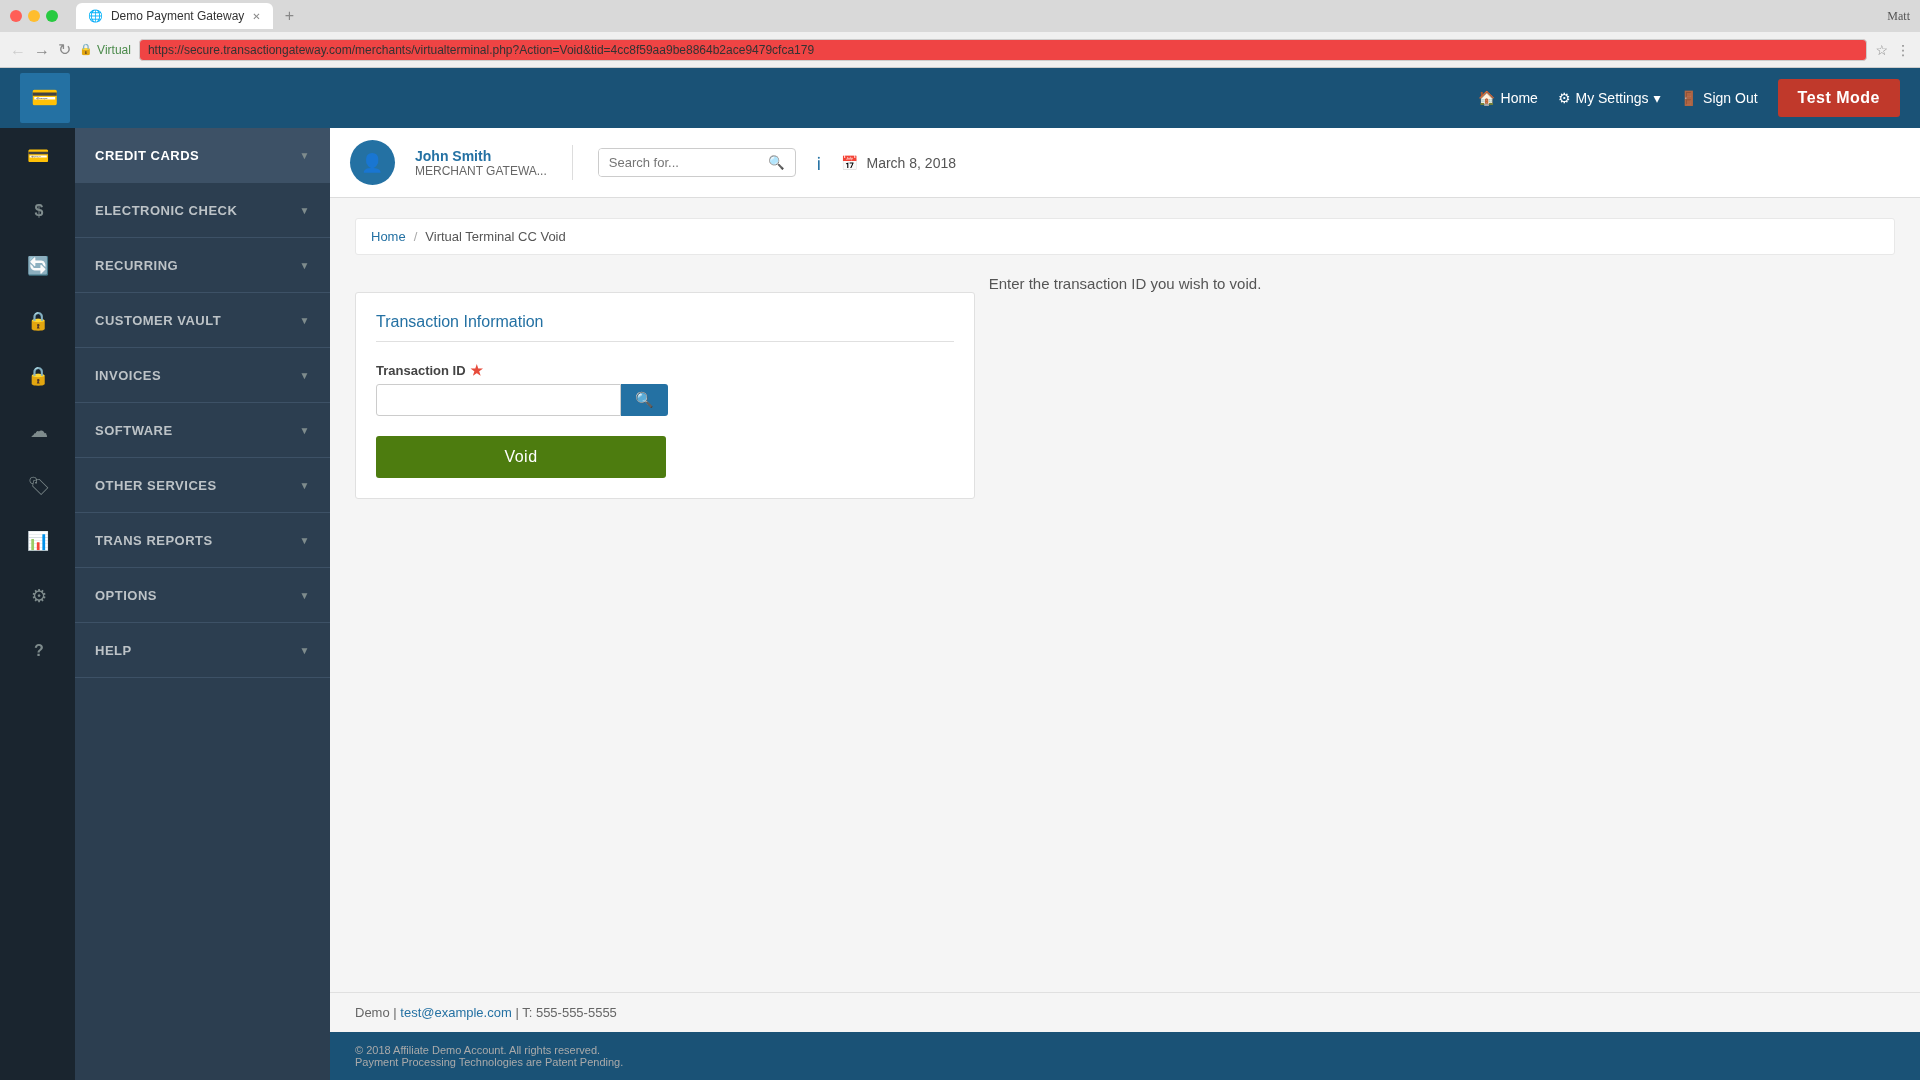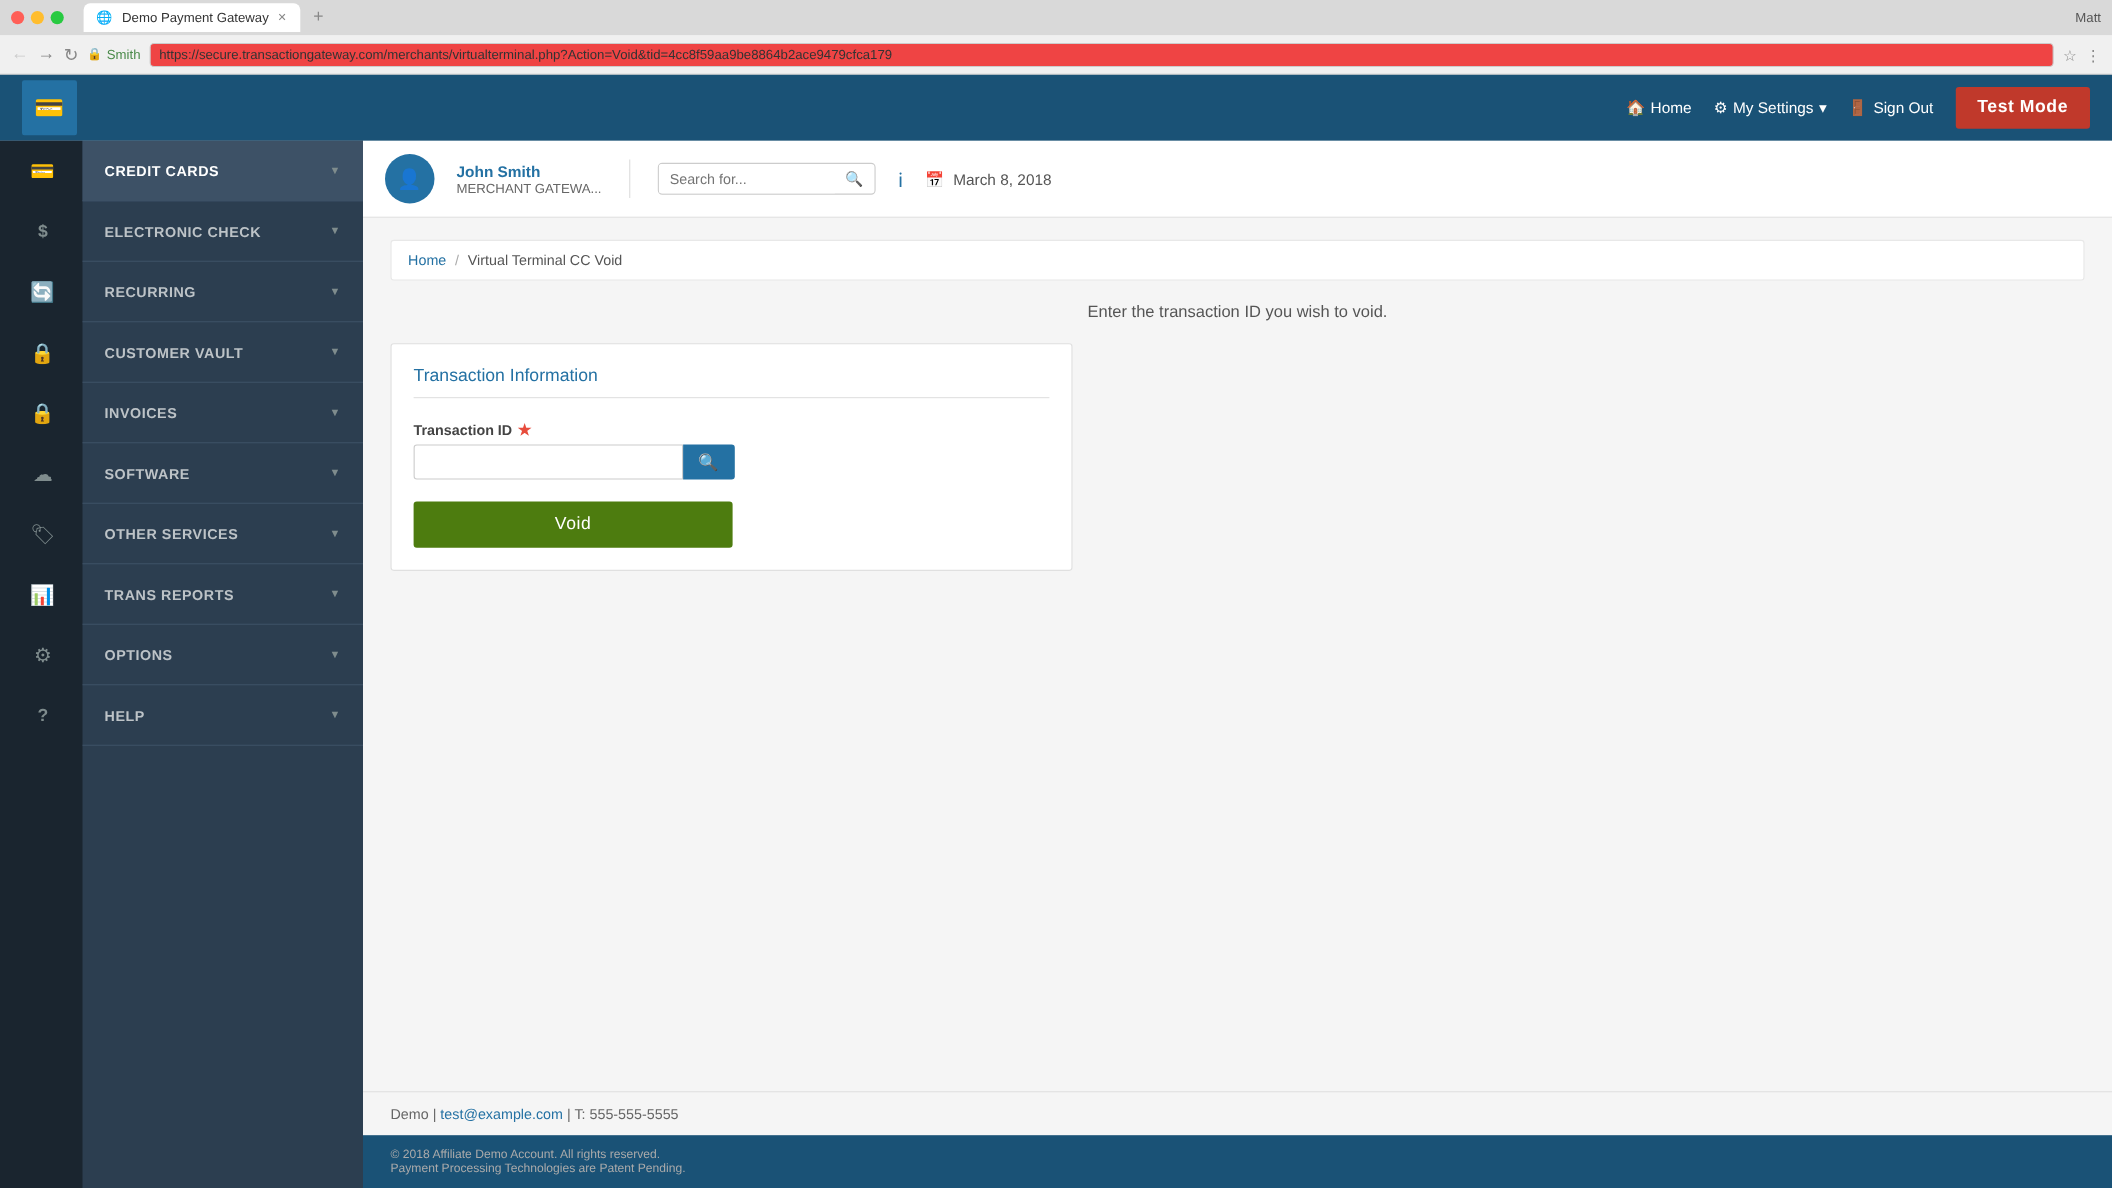--- a/index.html
+++ b/index.html
@@ -15,21 +15,21 @@
     .browser-dot.green { background: #28ca41; }
     .browser-tab { background: white; border-radius: 6px 6px 0 0; padding: 4px 12px; display: flex; align-items: center; gap: 8px; font-size: 12px; color: #333; margin-left: 10px; height: 26px; }
     .browser-tab-close { font-size: 10px; color: #888; cursor: pointer; }
     .browser-tab-add { background: transparent; border: none; font-size: 16px; color: #888; margin-left: 4px; cursor: pointer; }
     .browser-addressbar { background: #f0f0f0; display: flex; align-items: center; padding: 4px 10px; gap: 8px; height: 36px; border-bottom: 1px solid #ccc; }
     .browser-nav-btn { background: none; border: none; color: #888; font-size: 16px; cursor: pointer; }
     .browser-nav-btn.disabled { color: #ccc; cursor: default; }
     .browser-secure { display: flex; align-items: center; gap: 4px; color: #4a8a4a; font-size: 12px; }
     .browser-url { flex: 1; background: #ef4444; border: 1px solid #ccc; border-radius: 4px; padding: 3px 8px; font-size: 12px; color: #333; }
     .browser-actions { display: flex; gap: 8px; color: #888; font-size: 14px; }
-    .browser-user { margin-left: 10px; font-size: 12px; color: #555; }
+    .browser-user { margin-left: 10px; font-size: 12px; color: #555; font-family: Liberation Serif, serif; }
 
     
     .app-wrapper { display: flex; flex-direction: column; min-height: calc(100vh - 68px); }
 
     
     .top-nav { background: #1a5276; display: flex; align-items: center; justify-content: space-between; padding: 0 20px; height: 60px; }
     .top-nav-left { display: flex; align-items: center; }
     .logo-box { background: #2471a3; width: 50px; height: 50px; display: flex; align-items: center; justify-content: center; border-radius: 2px; margin-right: 10px; }
     .logo-icon { color: white; font-size: 22px; }
     .top-nav-right { display: flex; align-items: center; gap: 20px; color: white; font-size: 14px; }
@@ -63,21 +63,21 @@
     .date-display { display: flex; align-items: center; gap: 8px; color: #555; font-size: 14px; }
     .calendar-icon { color: #555; }
 
     
     .content-area { flex: 1; padding: 20px 25px; background: #f5f5f5; }
     .breadcrumb { background: white; padding: 10px 15px; border-radius: 3px; margin-bottom: 20px; display: flex; align-items: center; gap: 8px; font-size: 13px; border: 1px solid #e8e8e8; }
     .breadcrumb a { color: #2471a3; text-decoration: none; }
     .breadcrumb-sep { color: #aaa; }
     .breadcrumb-current { color: #555; }
 
-    .page-subtitle { text-align: center; color: #555; font-size: 15px; margin-bottom: 20px; }
+    .page-subtitle { text-align: center; color: #555; font-size: 15px; }
 
     .form-section { background: white; border: 1px solid #e0e0e0; border-radius: 3px; padding: 20px; max-width: 620px; }
     .form-section-title { font-size: 16px; color: #2471a3; border-bottom: 1px solid #e0e0e0; padding-bottom: 10px; margin-bottom: 20px; font-weight: normal; }
 
     .form-group { margin-bottom: 20px; }
     .form-label { display: flex; align-items: center; gap: 5px; font-size: 13px; font-weight: 600; color: #444; margin-bottom: 6px; }
     .required-star { color: #e74c3c; font-size: 14px; }
     .input-with-btn { display: flex; gap: 0; }
     .form-input { border: 1px solid #ccc; border-radius: 3px 0 0 3px; padding: 7px 10px; font-size: 14px; width: 245px; outline: none; color: #333; }
     .input-search-btn { background: #2471a3; border: none; color: white; padding: 7px 14px; cursor: pointer; border-radius: 0 3px 3px 0; font-size: 15px; }
@@ -108,21 +108,21 @@
     </div>
     <button class="browser-tab-add">+</button>
     <span class="browser-user" style="margin-left:auto;">Matt</span>
   </div>
   <div class="browser-addressbar">
     <button class="browser-nav-btn disabled">←</button>
     <button class="browser-nav-btn">→</button>
     <button class="browser-nav-btn">↻</button>
     <div class="browser-secure">
       <span class="lock-icon">🔒</span>
-      <span>Smith</span>
+      <span>Virtual</span>
     </div>
     <div class="browser-url">https://secure.transactiongateway.com/merchants/virtualterminal.php?Action=Void&amp;tid=4cc8f59aa9be8864b2ace9479cfca179</div>
     <div class="browser-actions">
       <span>☆</span>
       <span>⋮</span>
     </div>
   </div>
 </div>
 
 <div class="app-wrapper">

